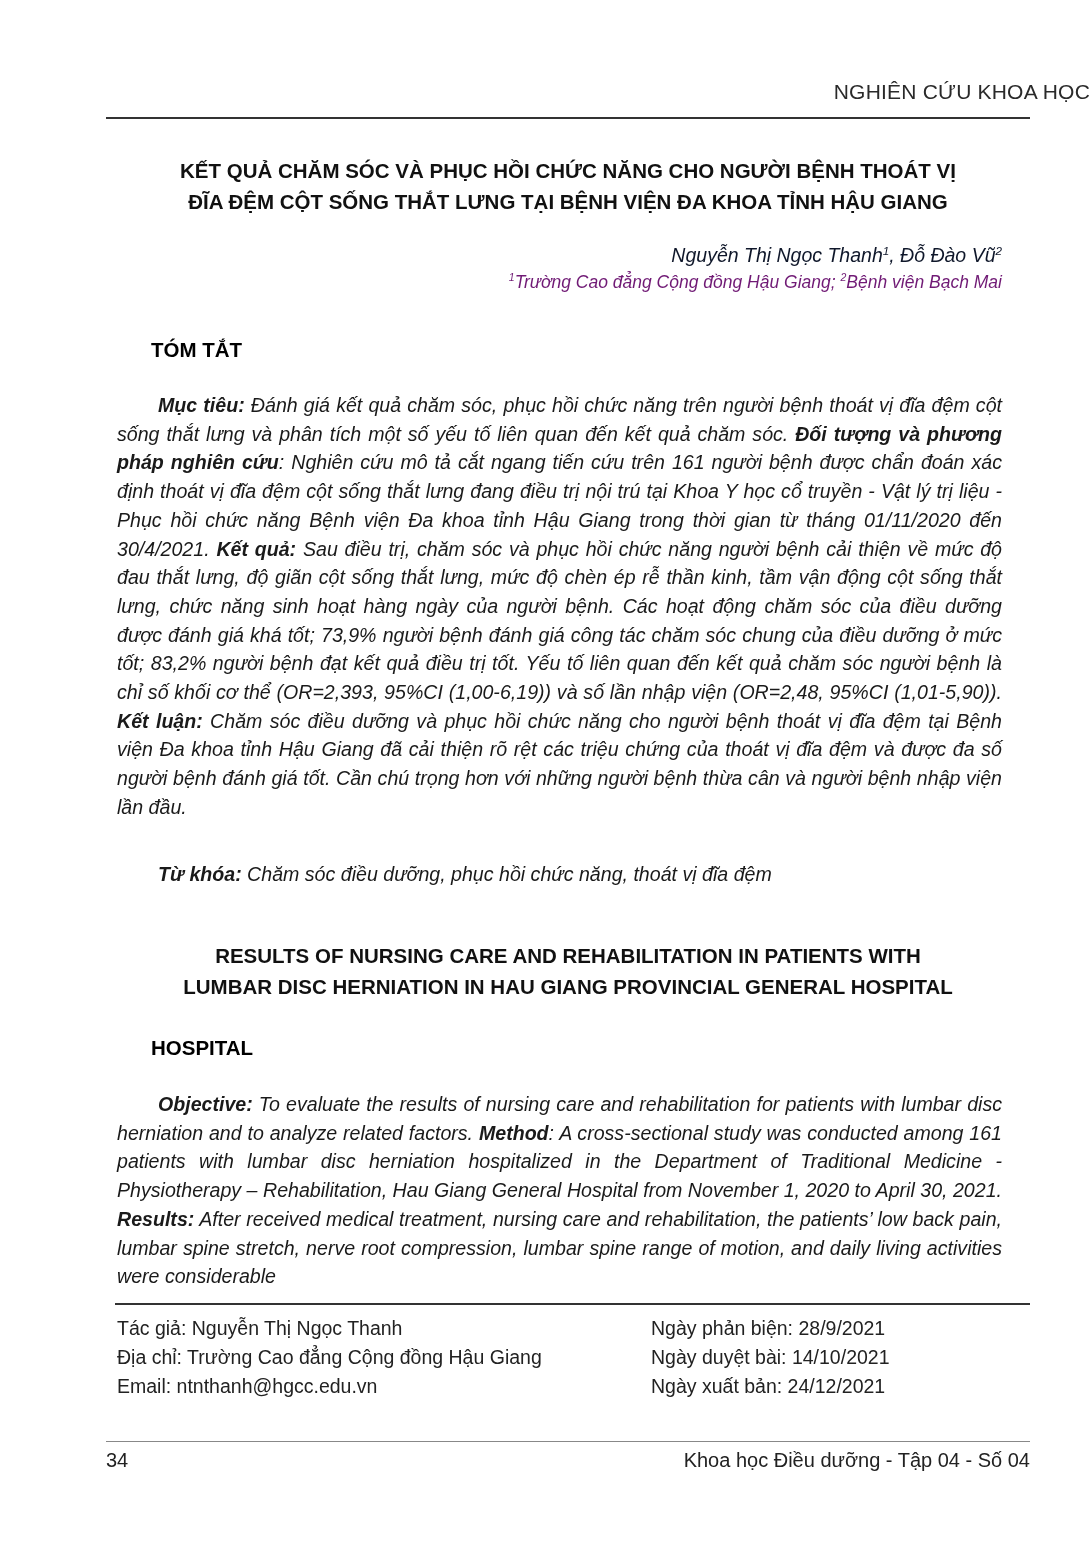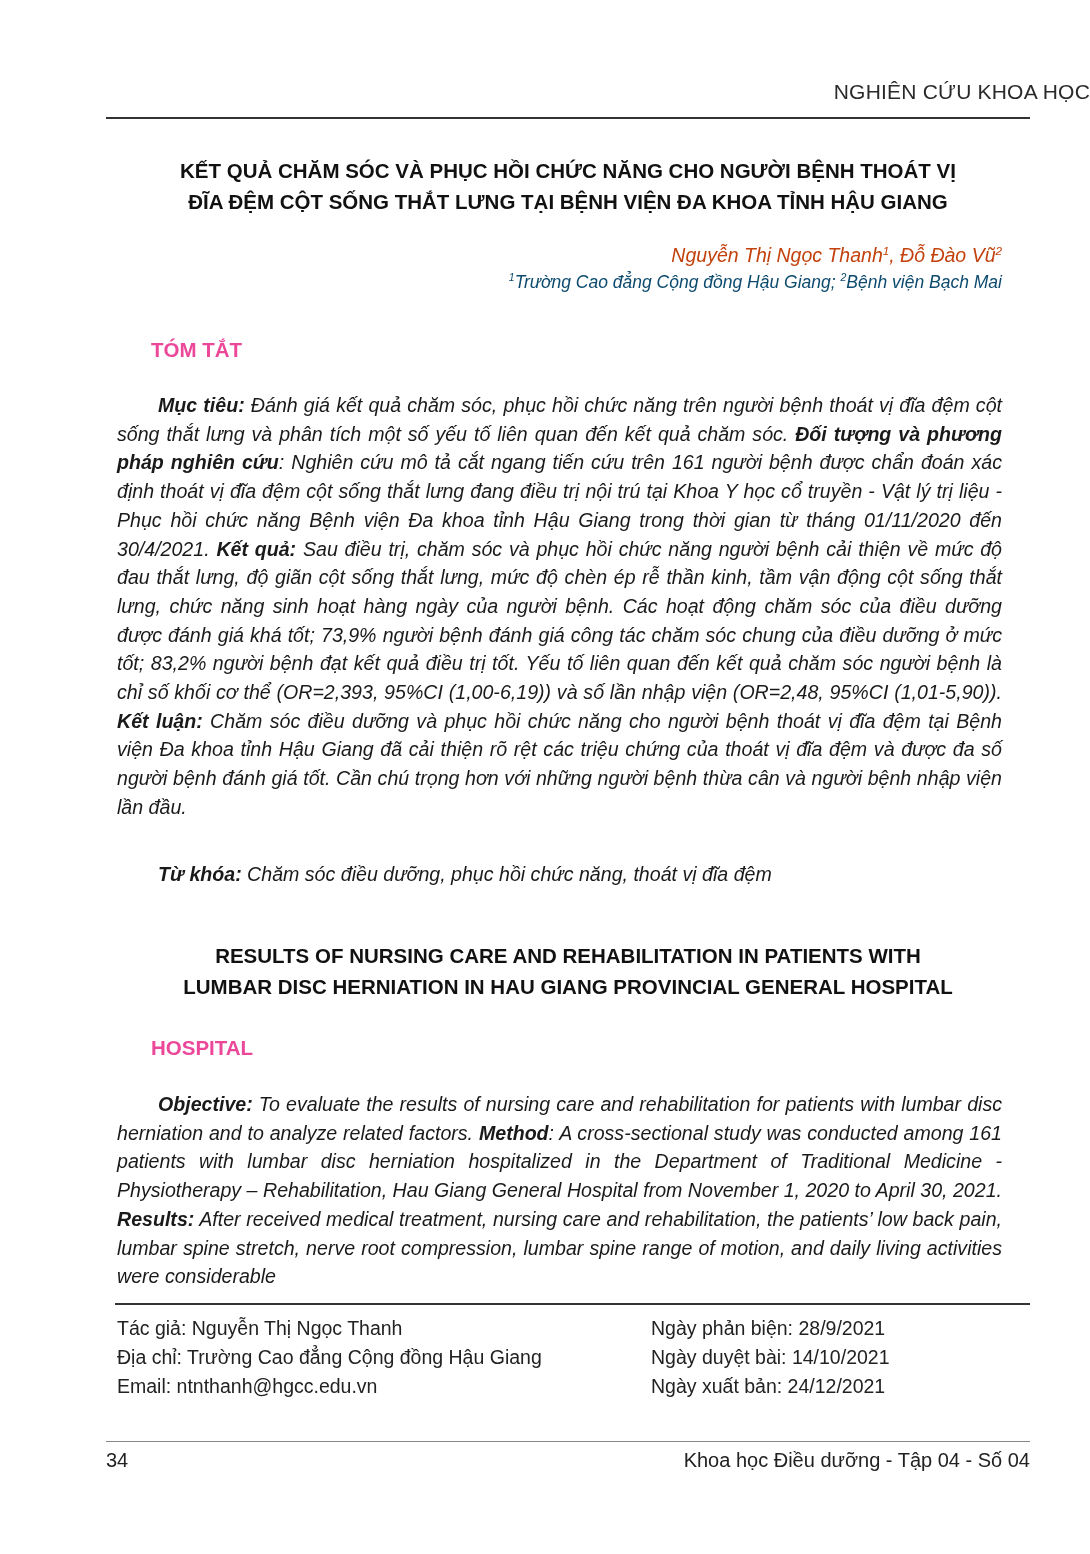--- a/index.html
+++ b/index.html
@@ -3,24 +3,24 @@
 <meta charset="utf-8">
 <style>
   html, body { margin: 0; padding: 0; background: #ffffff; }
   body { width: 1090px; height: 1554px; position: relative; overflow: hidden; color: #1a1a1a; font-family: "Liberation Sans", sans-serif; }
   .abs { position: absolute; }
   .running-head { top: 80px; left: 0; width: 1090px; text-align: right; font-size: 21px; color: #2a2a2a; letter-spacing: 0.2px; }
   .rule-top { top: 117px; left: 106px; width: 924px; height: 0; border-top: 2px solid #333; }
   .title { left: 106px; width: 924px; text-align: center; font-weight: bold; font-size: 20.5px; line-height: 31px; color: #111; }
   .title.vi { top: 155px; }
   .title.en { top: 940px; text-align: center; }
-  .authors { top: 240px; right: 88px; text-align: right; font-style: italic; font-size: 19.5px; color: #c2410c; line-height: 30px; }
-  .affil { top: 272px; right: 88px; text-align: right; font-style: italic; font-size: 17.5px; color: #0c4a6e; }
+  .authors { top: 240px; right: 88px; text-align: right; font-style: italic; font-size: 19.5px; color: #0f172a; line-height: 30px; }
+  .affil { top: 272px; right: 88px; text-align: right; font-style: italic; font-size: 17.5px; color: #701a75; }
   sup { font-size: 60%; vertical-align: super; line-height: 0; }
-  .heading { left: 151px; font-weight: bold; font-size: 20.5px; color: #ec4899; }
+  .heading { left: 151px; font-weight: bold; font-size: 20.5px; color: #000000; }
   .heading.tt { top: 338px; }
   .heading.ab { top: 1036px; }
   .para { left: 117px; width: 885px; font-style: italic; font-size: 19.6px; line-height: 28.7px; text-align: justify; color: #1a1a1a; }
   .para b { font-style: italic; font-weight: bold; }
   .para .indent { display: inline-block; width: 41px; }
   .para.vi { top: 391px; }
   .para.kw { top: 860px; }
   .para.en { top: 1090px; }
   .rule-foot { top: 1303px; left: 115px; width: 915px; height: 0; border-top: 2px solid #333; }
   .meta { font-size: 19.5px; line-height: 29px; color: #222; }

